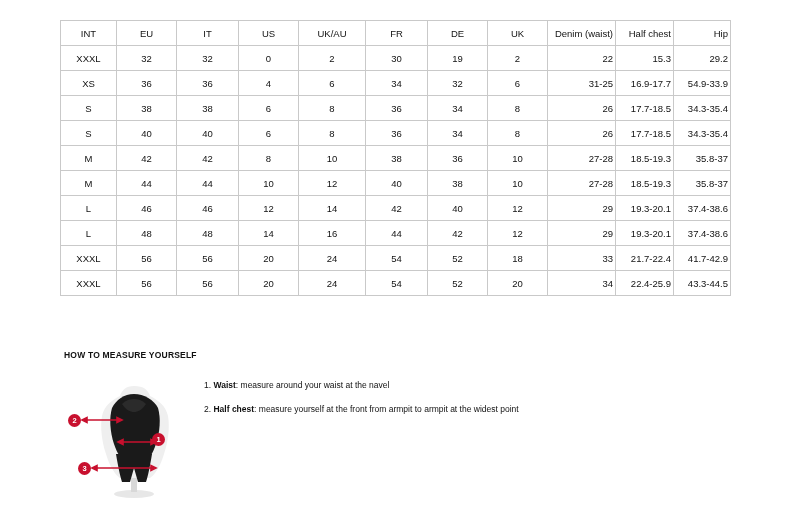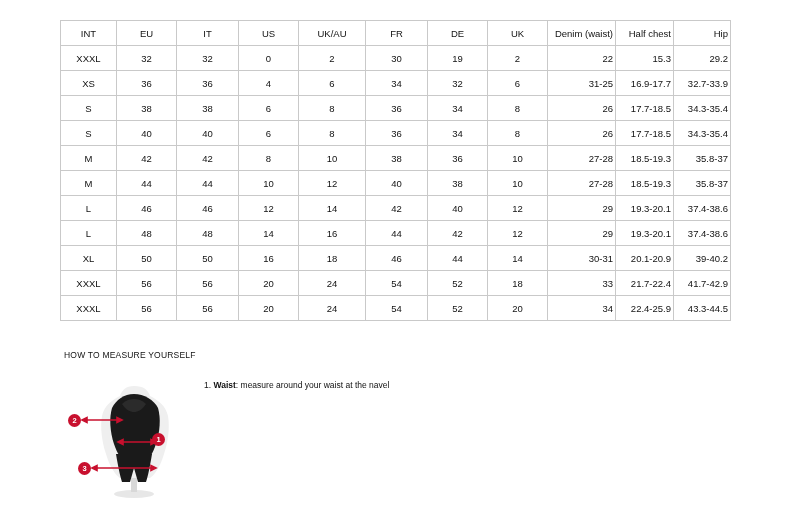--- a/index.html
+++ b/index.html
@@ -57,21 +57,21 @@
   }
 
   #measure-section {
     position: absolute;
     left: 64px;
     top: 350px;
     width: 670px;
   }
   #measure-title {
     font-size: 8.5px;
-    font-weight: normal;
+    font-weight: bold;
     letter-spacing: 0.2px;
     color: #111;
     margin-bottom: 10px;
   }
   #measure-body {
     display: flex;
     align-items: flex-start;
   }
   #figure-box {
     width: 130px;
@@ -160,21 +160,21 @@
         <td>XS</td>
         <td>36</td>
         <td>36</td>
         <td>4</td>
         <td>6</td>
         <td>34</td>
         <td>32</td>
         <td>6</td>
         <td class="left-cell">31-25</td>
         <td class="left-cell">16.9-17.7</td>
-        <td class="left-cell">32.7-33.9</td>
+        <td class="left-cell">54.9-33.9</td>
       </tr>
       <tr>
         <td>S</td>
         <td>38</td>
         <td>38</td>
         <td>6</td>
         <td>8</td>
         <td>36</td>
         <td>34</td>
         <td>8</td>
@@ -241,33 +241,20 @@
         <td>14</td>
         <td>16</td>
         <td>44</td>
         <td>42</td>
         <td>12</td>
         <td class="left-cell">29</td>
         <td class="left-cell">19.3-20.1</td>
         <td class="left-cell">37.4-38.6</td>
       </tr>
       <tr>
-        <td>XL</td>
-        <td>50</td>
-        <td>50</td>
-        <td>16</td>
-        <td>18</td>
-        <td>46</td>
-        <td>44</td>
-        <td>14</td>
-        <td class="left-cell">30-31</td>
-        <td class="left-cell">20.1-20.9</td>
-        <td class="left-cell">39-40.2</td>
-      </tr>
-      <tr>
         <td>XXXL</td>
         <td>56</td>
         <td>56</td>
         <td>20</td>
         <td>24</td>
         <td>54</td>
         <td>52</td>
         <td>18</td>
         <td class="left-cell">33</td>
         <td class="left-cell">21.7-22.4</td>
@@ -329,16 +316,20 @@
       <div class="marker" id="marker-1">1</div>
       <div class="marker" id="marker-2">2</div>
       <div class="marker" id="marker-3">3</div>
     </div>
 
     <div id="steps">
       <div class="step-line">
         <span>1.</span>
         <b>Waist</b><span>: measure around your waist at the navel</span>
       </div>
+      <div class="step-line">
+        <span>2.</span>
+        <b>Half chest</b><span>: measure yourself at the front from armpit to armpit at the widest point</span>
+      </div>
     </div>
 
   </div>
 </div>
 
 </body></html>

